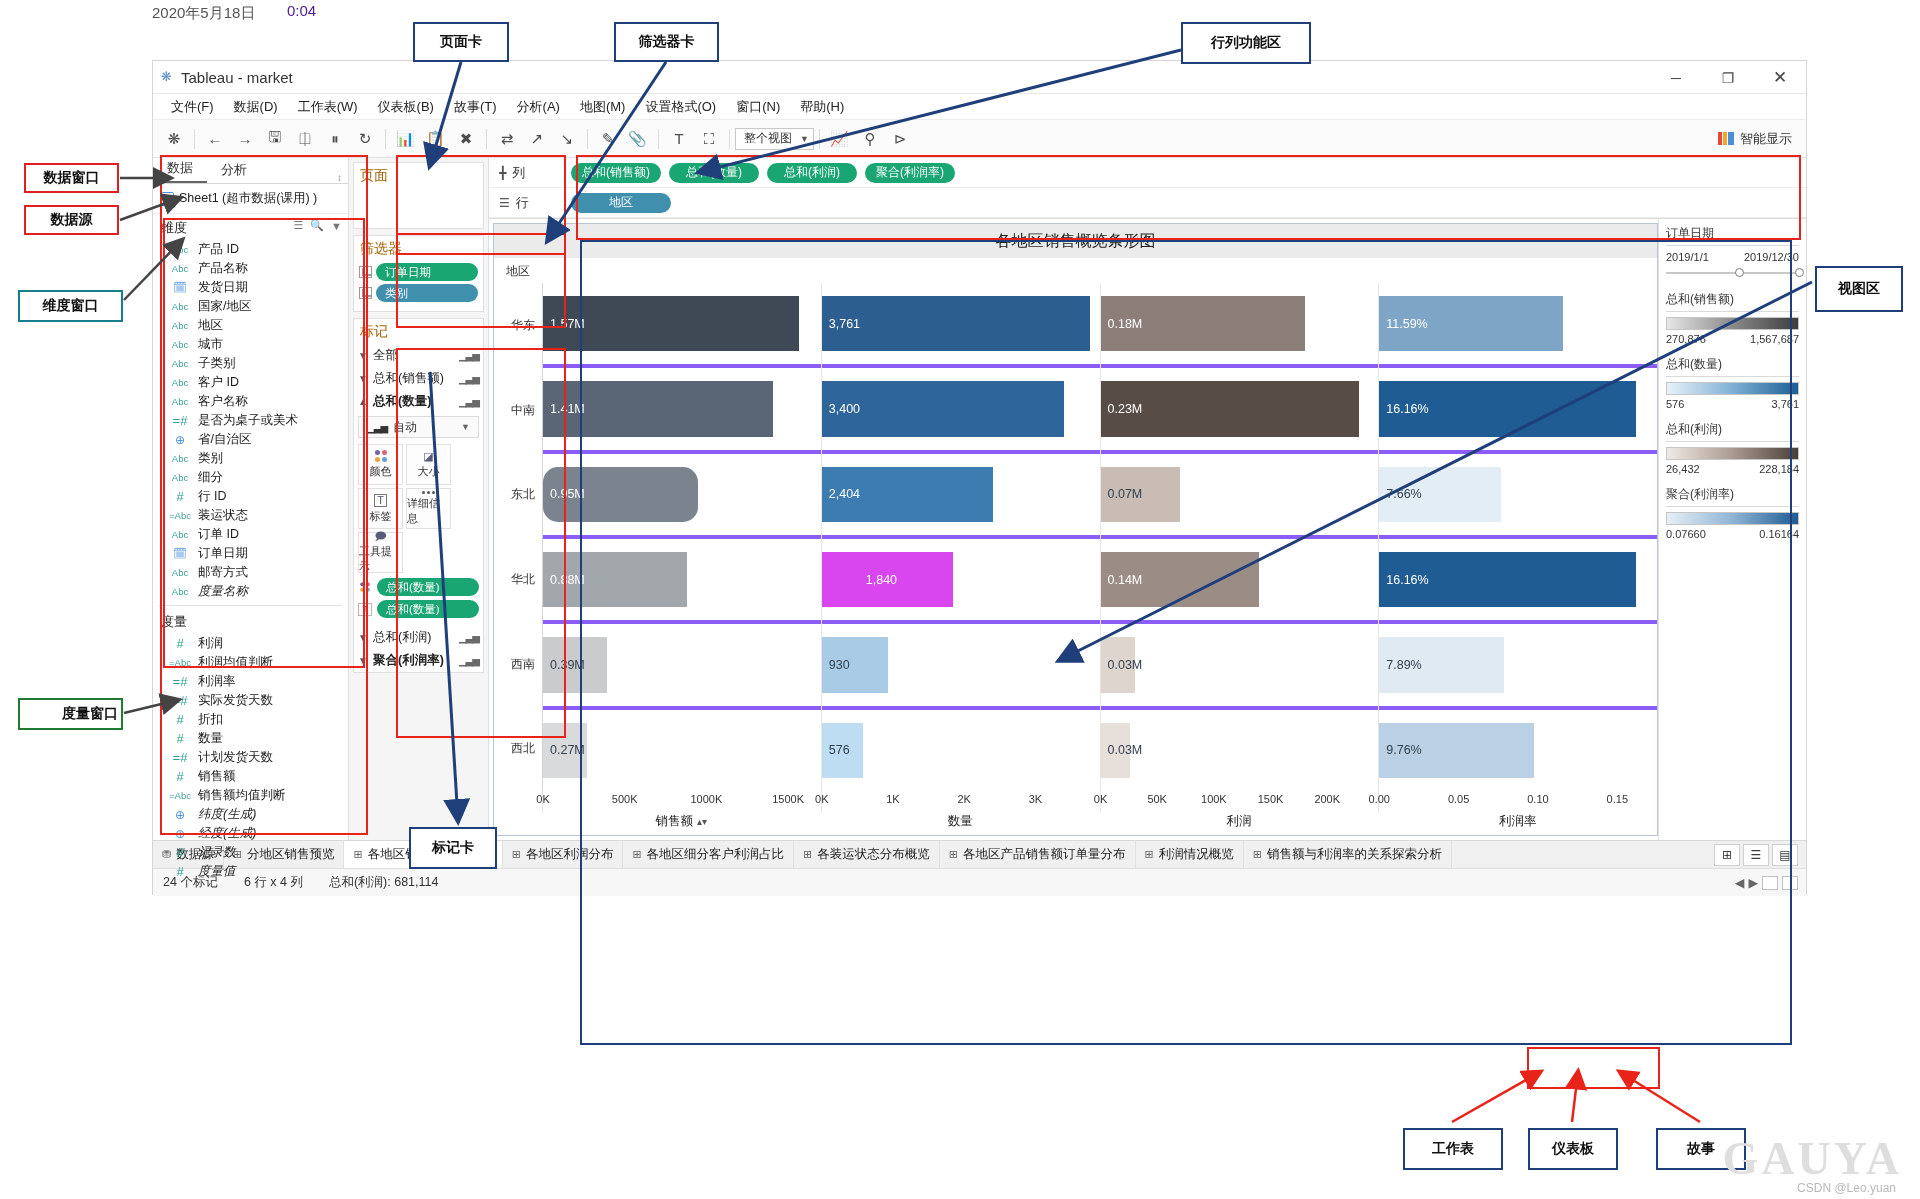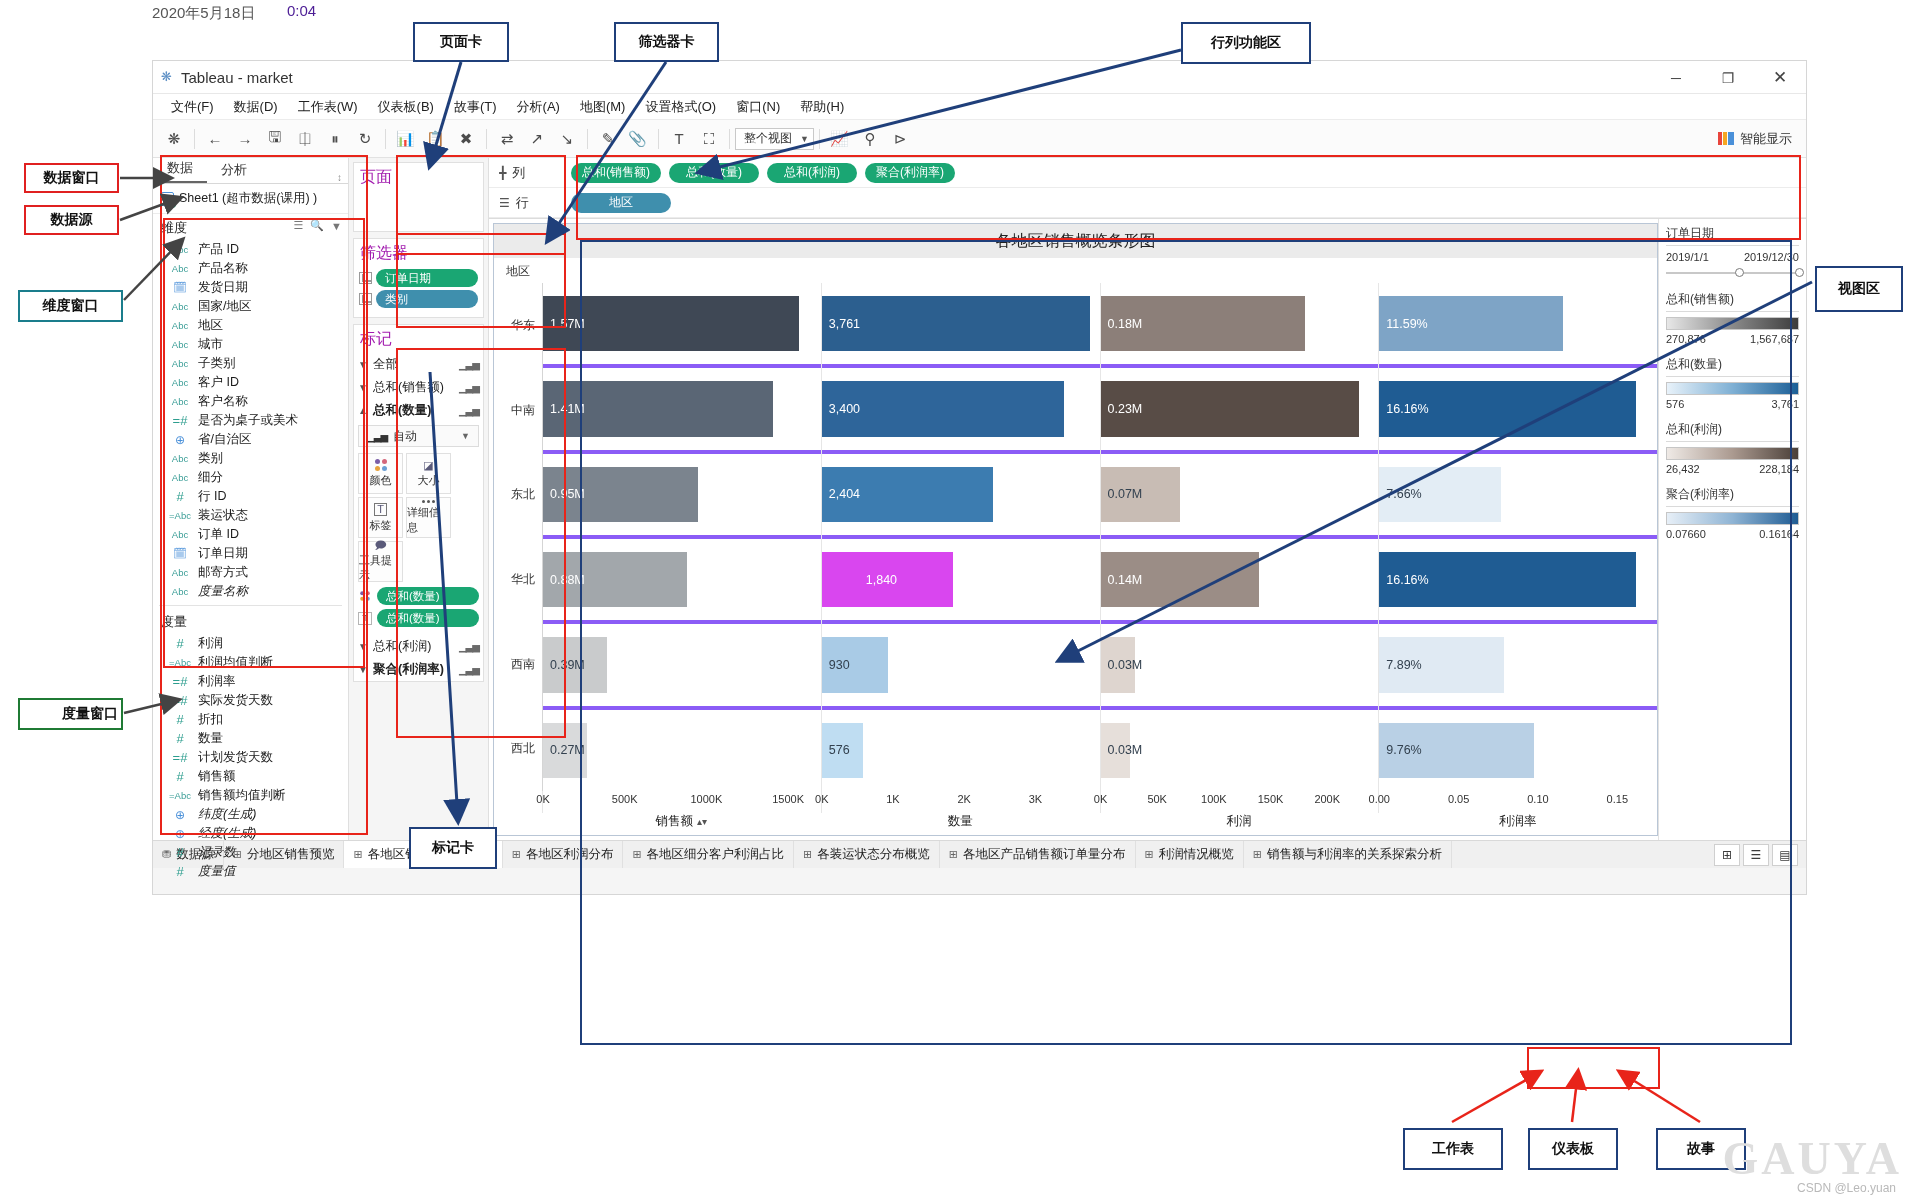--- a/index.html
+++ b/index.html
@@ -58,21 +58,21 @@
   .fic.abc { font-size:9.5px; font-style:normal; color:#3b9e97; }
   .fic.cal { color:#4a90d9; font-style:normal; font-size:11px;}
   .fic.glo { color:#4a90d9; font-style:normal; font-size:12px;}
   .fic.num { font-style:normal; color:#2e9e8f; font-size:13px;}
   .fld.ital span:last-child{ font-style:italic; }
   .divline { height:1px; background:#e3e3e3; margin:4px 6px 2px; }
 
   
   .shelfpane { width:140px; background:#f5f5f5; border-right:1px solid #dfdfdf; padding:0; position:relative;}
   .card { background:#fff; border:1px solid #e0e0e0; margin:4px 4px 6px; }
-  .card-hd { font-size:16px; color:#a21caf; padding:4px 6px 3px; }
+  .card-hd { font-size:14px; color:#a16207; padding:4px 6px 3px; }
   .card-bd { min-height:28px; padding:2px 5px 6px; }
   .pillrow { display:flex; align-items:center; gap:4px; margin-bottom:3px; }
   .ppre { width:13px; height:12px; border:1px solid #9a9a9a; flex:none; position:relative; background:#fff;}
   .ppre:after{content:""; position:absolute; left:2px; bottom:1px; width:8px; height:6px; border-left:2px solid #9a9a9a; border-bottom:2px solid #9a9a9a;}
   .pill { flex:1; height:18px; border-radius:9px; color:#fff; font-size:11.5px; display:flex; align-items:center; padding-left:9px; overflow:hidden; white-space:nowrap;}
   .pill.green { background:#1aa673; }
   .pill.blue { background:#3f8fad; }
   .marks-row { display:flex; align-items:center; gap:5px; font-size:12.5px; color:#222; padding:3px 4px; }
   .marks-row .chev { font-size:10px; color:#555; width:10px; }
   .marks-row .barsq { margin-left:auto; font-size:10px; color:#6a6a6a; letter-spacing:-1px;}
@@ -535,21 +535,21 @@
                 </div>
               <div class="panels" id="panels">
                   <div class="panel">
                     <div class="prow">
                       <div class="bar dark-t" style="width: 92.2169%; background: rgb(63, 72, 85);">1.57M</div>
                     </div>
                     <div class="prow">
                       <div class="bar dark-t" style="width: 82.9412%; background: rgb(90, 102, 117);">1.41M</div>
                     </div>
                     <div class="prow">
-                      <div class="bar dark-t" style="width: 55.8824%; background: rgb(123, 132, 142);">0.95M</div>
+                      <div class="bar dark-t" style="width: 55.8824%; background: rgb(123, 132, 142); border-radius: 15px;">0.95M</div>
                     </div>
                     <div class="prow">
                       <div class="bar dark-t" style="width: 51.7647%; background: rgb(162, 167, 171);">0.88M</div>
                     </div>
                     <div class="prow">
                       <div class="bar light-t" style="width: 22.9412%; background: rgb(201, 203, 204);">0.39M</div>
                     </div>
                     <div class="prow">
                       <div class="bar light-t" style="width: 15.8824%; background: rgb(217, 218, 219);">0.27M</div>
                     </div>
@@ -748,20 +748,31 @@
         <span class="gi">⊞</span>
         <span>销售额与利润率的关系探索分析</span>
       </div>
       <div class="tabtools">
         <div class="tt">⊞</div>
         <div class="tt">☰</div>
         <div class="tt">▤</div>
       </div>
     </div>
 
+  <div class="statusbar">
+    <span>24 个标记</span>
+    <span>6 行 x 4 列</span>
+    <span>总和(利润): 681,114</span>
+    <span class="right">
+      <span>◀</span>
+      <span>▶</span>
+      <span class="sq"></span>
+      <span class="sq"></span>
+    </span>
+  </div>
 </div>
 
 <div class="ovl">
 
   <div class="hl" style="left:160px;  top:155px;  width:208px; height:680px;"></div>
   <div class="hl" style="left:396px;  top:155px;  width:170px; height:100px;"></div>
   <div class="hl" style="left:396px;  top:233px;  width:170px; height:95px;"></div>
   <div class="hl" style="left:396px;  top:348px;  width:170px; height:390px;"></div>
   <div class="hl" style="left:576px;  top:155px;  width:1225px; height:85px;"></div>
   <div class="hl blue" style="left:580px; top:240px; width:1212px; height:805px;"></div>

